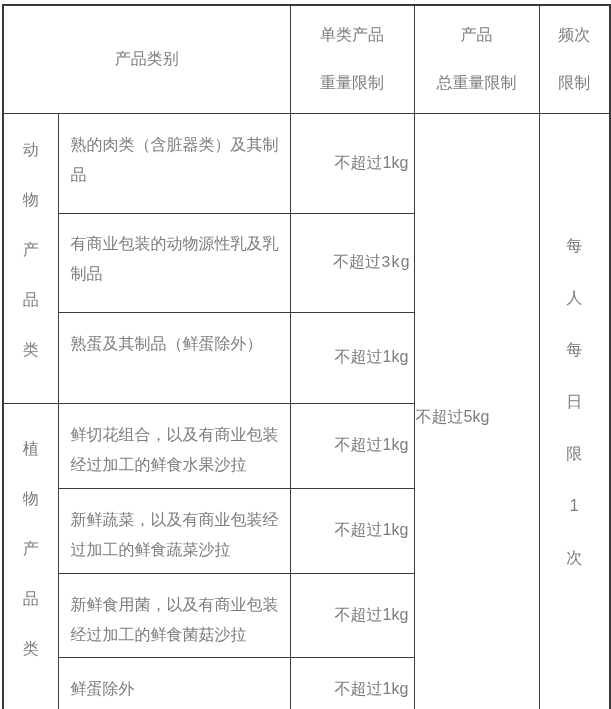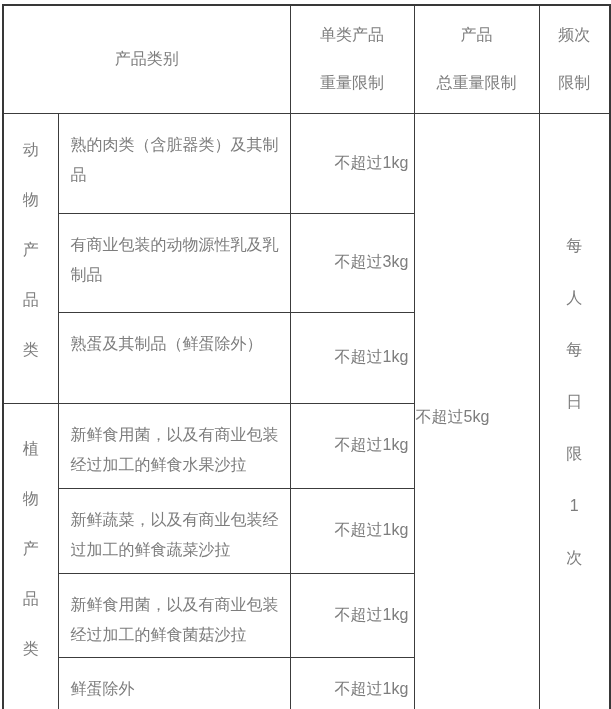--- a/index.html
+++ b/index.html
@@ -27,21 +27,21 @@
     overflow: hidden;
   }
   col.c-cat   { width: 55px;  }
   col.c-name  { width: 232px; }
   col.c-sing  { width: 124px; }
   col.c-tot   { width: 125px; }
   col.c-freq  { width: 71px;  }
 
   tr.h-head { height: 108px; }
   tr.h-r1 { height: 100px; }
-  tr.h-r2 { height: 99px;  }
+  tr.h-r2 { height: 99px; font-family: Liberation Mono, monospace;  }
   tr.h-r3 { height: 91px;  }
   tr.h-r4 { height: 85px;  }
   tr.h-r5 { height: 85px;  }
   tr.h-r6 { height: 84px;  }
   tr.h-r7 { height: 66px;  }
 
   th {
     vertical-align: middle;
     text-align: center;
   }
@@ -145,21 +145,21 @@
       <tr class="h-r4">
         <td class="cat-cell" rowspan="4">
           <div class="vstack cat shift-plant">
             <span>植</span>
             <span>物</span>
             <span>产</span>
             <span>品</span>
             <span>类</span>
           </div>
         </td>
-        <td class="name-cell">新鲜食用菌，以及有商业包装经过加工的鲜食水果沙拉</td>
+        <td class="name-cell">鲜切花组合，以及有商业包装经过加工的鲜食水果沙拉</td>
         <td class="limit-cell">不超过1kg</td>
       </tr>
       <tr class="h-r5">
         <td class="name-cell">新鲜蔬菜，以及有商业包装经过加工的鲜食蔬菜沙拉</td>
         <td class="limit-cell">不超过1kg</td>
       </tr>
       <tr class="h-r6">
         <td class="name-cell">新鲜食用菌，以及有商业包装经过加工的鲜食菌菇沙拉</td>
         <td class="limit-cell">不超过1kg</td>
       </tr>

